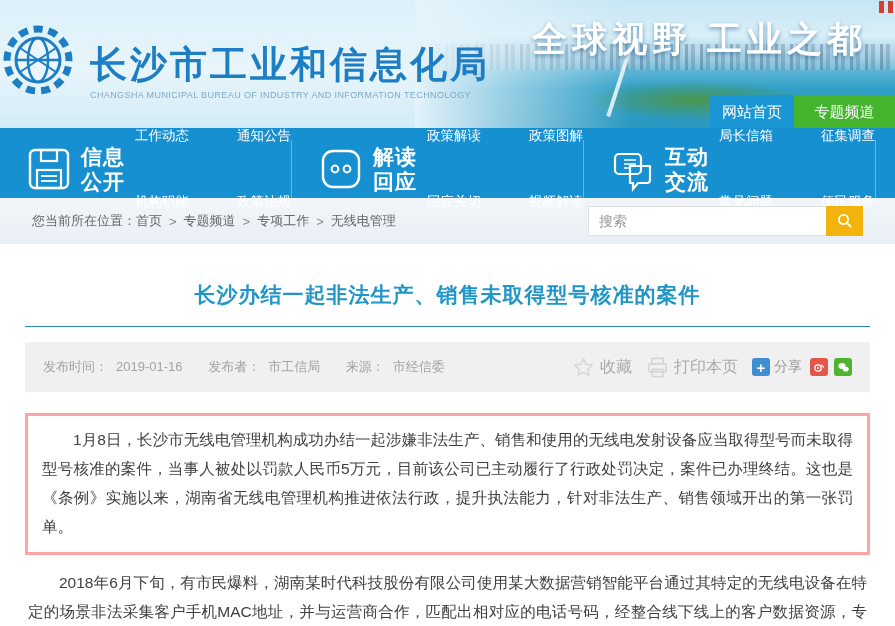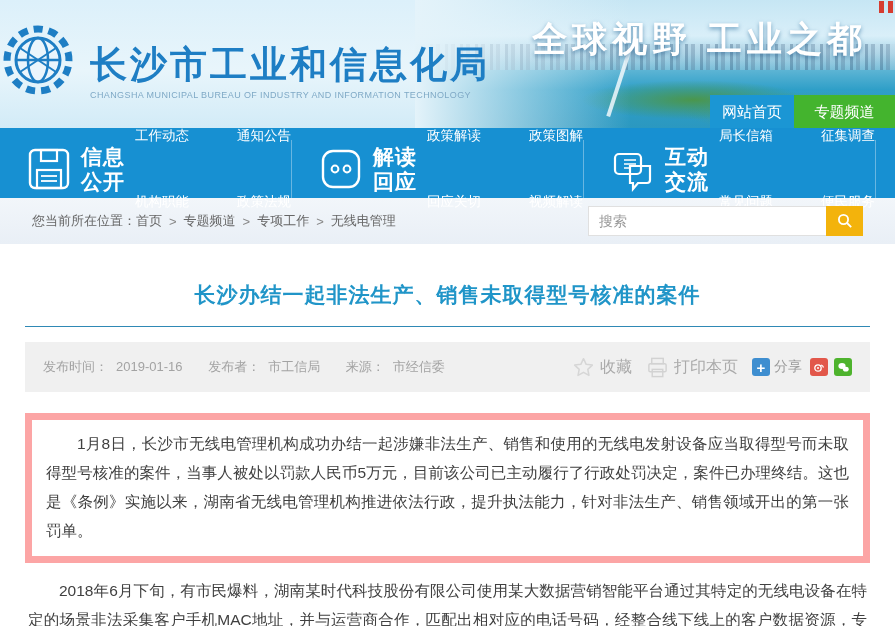--- a/index.html
+++ b/index.html
@@ -72,21 +72,21 @@
   .meta-right .act-label { font-size:16px; color:#aaa; margin:0 14px 0 5px; cursor:pointer; }
   .chip { width:18px; height:18px; border-radius:3px; display:inline-flex; align-items:center;
     justify-content:center; cursor:pointer; }
   .chip + .chip { margin-left:6px; }
   .chip-share { background:#3e8ed0; color:#fff; font-size:15px; font-weight:bold; line-height:1; }
   .chip-weibo { background:#e2574a; }
   .chip-wechat { background:#4eb32d; }
   .share-label { font-size:14px; color:#999; margin:0 8px 0 4px; cursor:pointer; }
 
   .para { font-size:15.5px; color:#404040; line-height:29px; text-align:justify; text-indent:2em; }
-  .red-box { margin-top:21px; border:7px solid #fca5a5; padding:9px 14px 11px; }
+  .red-box { margin-top:21px; border:3px solid #fca5a5; padding:9px 14px 11px; }
   .para-2 { margin-top:13px; padding:0 3px; }
 </style>
 </head>
 <body>
 
 <div class="banner">
   <div class="banner-photo">
     <div class="bridge"></div>
   </div>
   <div class="banner-slogan">全球视野 工业之都</div>

